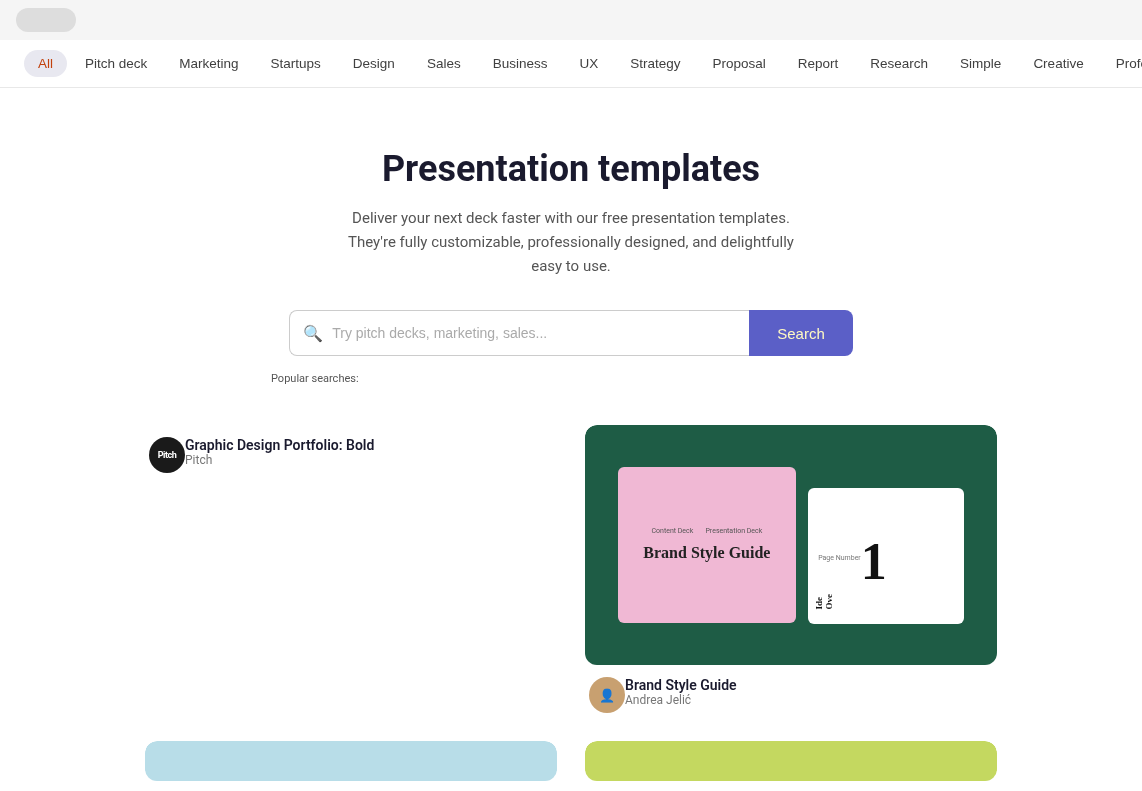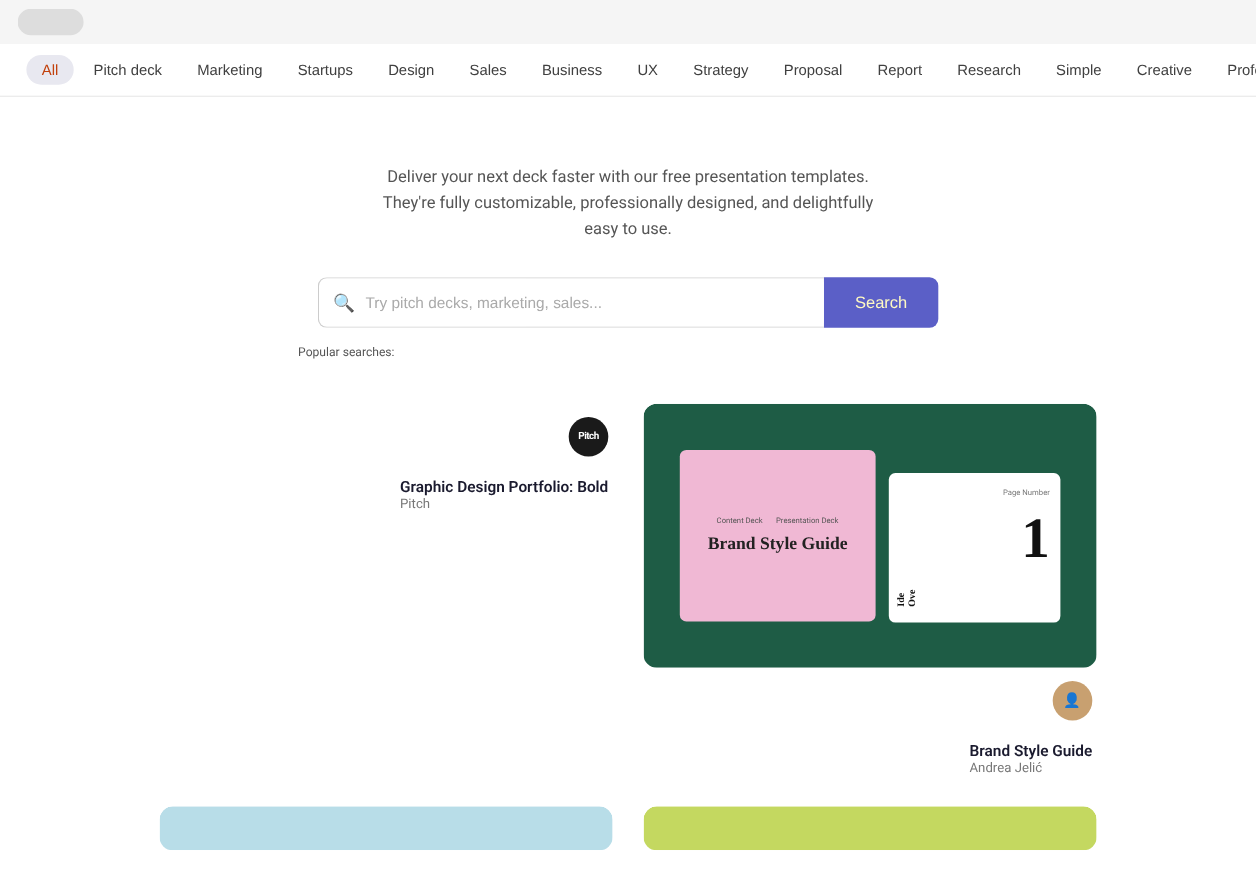--- a/index.html
+++ b/index.html
@@ -233,22 +233,22 @@
       font-size: 7px;
       color: #555;
       margin-bottom: 8px;
     }
     .thumb-green .slide-white {
       background: #fff;
       border-radius: 6px;
       width: 42%;
       height: 68%;
       display: flex;
-      flex-direction: column;
-      align-items: flex-end;
+      flex-direction: row;
+      align-items: center;
       justify-content: flex-start;
       padding: 10px;
       position: relative;
       margin-top: 21px;
     }
     .thumb-green .slide-white .big-number {
       font-size: 52px;
       font-weight: 900;
       color: #111;
       line-height: 1;
@@ -268,24 +268,23 @@
       font-weight: 700;
       color: #111;
       writing-mode: vertical-rl;
       transform: rotate(180deg);
       font-family: Georgia, serif;
     }
 
     
     .card-footer {
       display: flex;
-      align-items: flex-end;
-      gap: 20px;
+      align-items: flex-start;
+      gap: 0;
       padding: 12px 4px 0;
-      flex-direction: column;
     }
     .card-avatar {
       width: 36px;
       height: 36px;
       border-radius: 50%;
       overflow: hidden;
       flex-shrink: 0;
       display: flex;
       align-items: center;
       justify-content: center;
@@ -345,20 +344,21 @@
   <button class="filter-tab">Report</button>
   <button class="filter-tab">Research</button>
   <button class="filter-tab">Simple</button>
   <button class="filter-tab">Creative</button>
   <button class="filter-tab">Professional</button>
 </div>
 
 <div class="main-content">
 
   <div class="hero-section">
+    <h1 class="hero-title">Presentation templates</h1>
     <p class="hero-subtitle">Deliver your next deck faster with our free presentation templates. They're fully customizable, professionally designed, and delightfully easy to use.</p>
 
     <div class="search-container">
       <div class="search-input-wrapper">
         <span class="search-icon-inner">🔍</span>
         <input type="text" class="search-input" placeholder="Try pitch decks, marketing, sales..." style="">
       </div>
       <button class="search-button">Search</button>
     </div>
 

